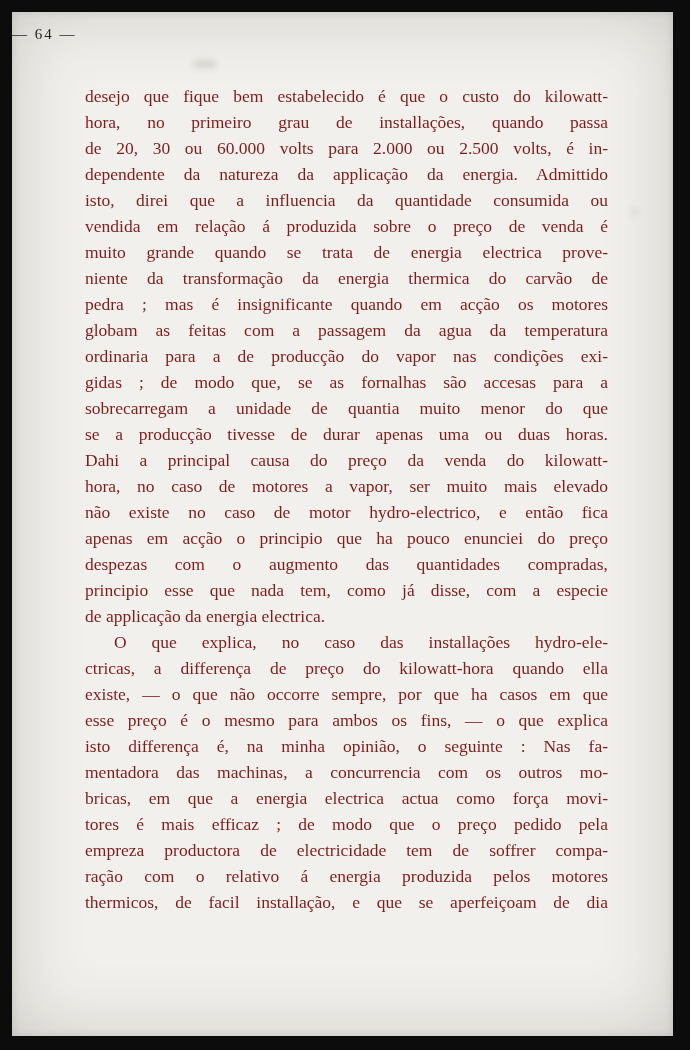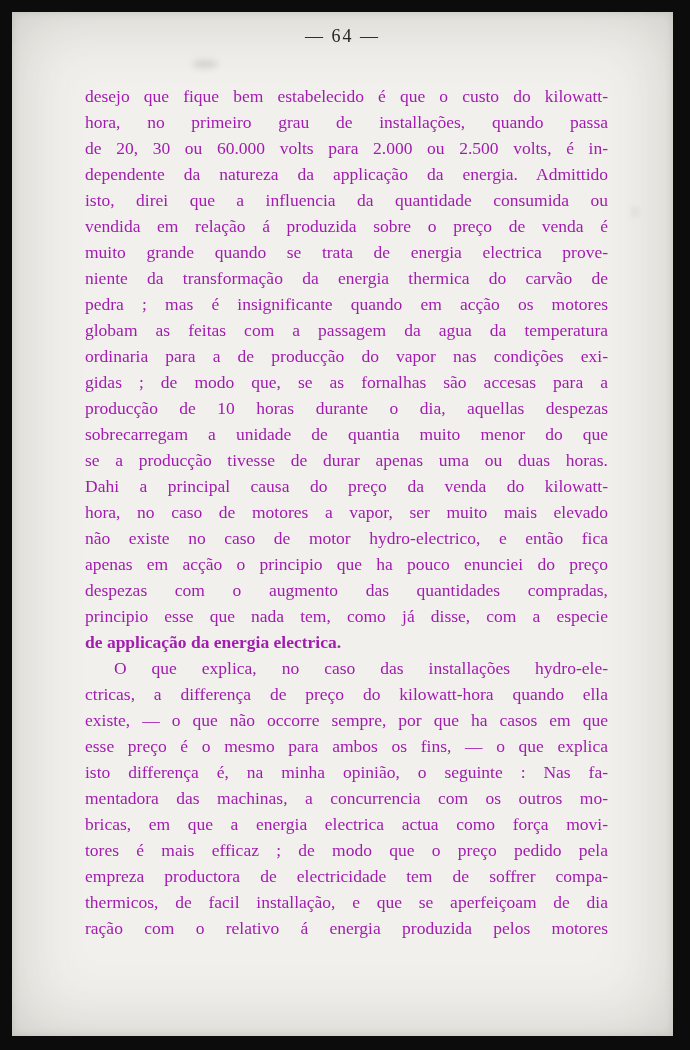--- a/index.html
+++ b/index.html
@@ -12,44 +12,44 @@
   .page {
     position: absolute;
     left: 12px; top: 12px;
     width: 661px; height: 1024px;
     background: #f1f0ec;
     box-shadow: inset 0 0 70px rgba(70,68,60,0.22), inset 0 0 8px rgba(70,68,60,0.15);
   }
   .page-number {
     position: absolute;
     top: 14px; left: 0; width: 100%;
-    text-align: center;
+    text-align: left;
     font-family: "Liberation Serif", "DejaVu Serif", serif;
-    font-size: 18px;
+    font-size: 15px;
     letter-spacing: 2px;
     color: #26251f;
   }
   .text-block {
     position: absolute;
     left: 73px; top: 71px;
     width: 523px;
   }
   .line {
     font-family: "Liberation Serif", "DejaVu Serif", serif;
     font-size: 17.5px;
     line-height: 26px;
     height: 26px;
-    color: #a21caf;
+    color: #7f1d1d;
     text-align: justify;
     text-align-last: justify;
     overflow: visible;
     white-space: nowrap;
   }
   .line { white-space: normal; }
-  .line.last { text-align-last: left; font-weight: bold; }
+  .line.last { text-align-last: left; }
   .line.indent { text-indent: 29px; }
   .smudge {
     position: absolute;
     background: rgba(90,88,80,0.18);
     border-radius: 50%;
     filter: blur(3px);
   }
   .smudge.s1 { left: 180px; top: 48px; width: 26px; height: 8px; }
   .smudge.s2 { left: 620px; top: 195px; width: 6px; height: 10px; background: rgba(90,88,80,0.12); }
 </style>
@@ -66,35 +66,34 @@
       <div class="line">de 20, 30 ou 60.000 volts para 2.000 ou 2.500 volts, é in-</div>
       <div class="line">dependente da natureza da applicação da energia. Admittido</div>
       <div class="line">isto, direi que a influencia da quantidade consumida ou</div>
       <div class="line">vendida em relação á produzida sobre o preço de venda é</div>
       <div class="line">muito grande quando se trata de energia electrica prove-</div>
       <div class="line">niente da transformação da energia thermica do carvão de</div>
       <div class="line">pedra ; mas é insignificante quando em acção os motores</div>
       <div class="line">globam as feitas com a passagem da agua da temperatura</div>
       <div class="line">ordinaria para a de producção do vapor nas condições exi-</div>
       <div class="line">gidas ; de modo que, se as fornalhas são accesas para a</div>
-      <div class="line">producção de 10 horas durante o dia, aquellas despezas</div>
       <div class="line">sobrecarregam a unidade de quantia muito menor do que</div>
       <div class="line">se a producção tivesse de durar apenas uma ou duas horas.</div>
       <div class="line">Dahi a principal causa do preço da venda do kilowatt-</div>
       <div class="line">hora, no caso de motores a vapor, ser muito mais elevado</div>
       <div class="line">não existe no caso de motor hydro-electrico, e então fica</div>
       <div class="line">apenas em acção o principio que ha pouco enunciei do preço</div>
       <div class="line">despezas com o augmento das quantidades compradas,</div>
       <div class="line">principio esse que nada tem, como já disse, com a especie</div>
       <div class="line last">de applicação da energia electrica.</div>
       <div class="line indent">O que explica, no caso das installações hydro-ele-</div>
       <div class="line">ctricas, a differença de preço do kilowatt-hora quando ella</div>
       <div class="line">existe, — o que não occorre sempre, por que ha casos em que</div>
       <div class="line">esse preço é o mesmo para ambos os fins, — o que explica</div>
       <div class="line">isto differença é, na minha opinião, o seguinte : Nas fa-</div>
       <div class="line">mentadora das machinas, a concurrencia com os outros mo-</div>
       <div class="line">bricas, em que a energia electrica actua como força movi-</div>
       <div class="line">tores é mais efficaz ; de modo que o preço pedido pela</div>
       <div class="line">empreza productora de electricidade tem de soffrer compa-</div>
+      <div class="line">ração com o relativo á energia produzida pelos motores</div>
       <div class="line">thermicos, de facil installação, e que se aperfeiçoam de dia</div>
-      <div class="line">ração com o relativo á energia produzida pelos motores</div>
     </div>
 </div>
 
 </body></html>

